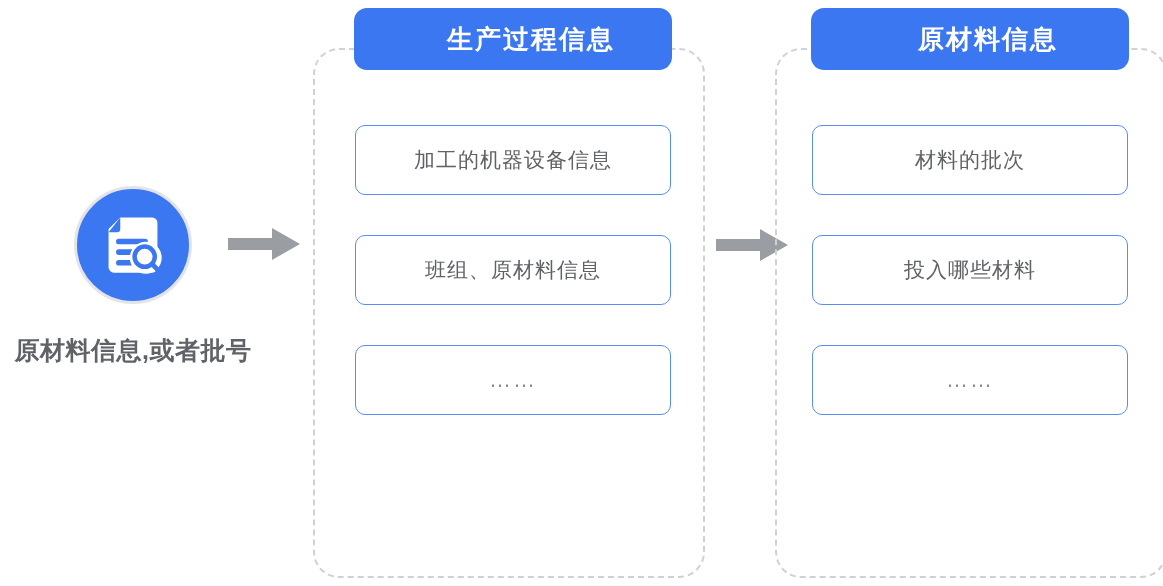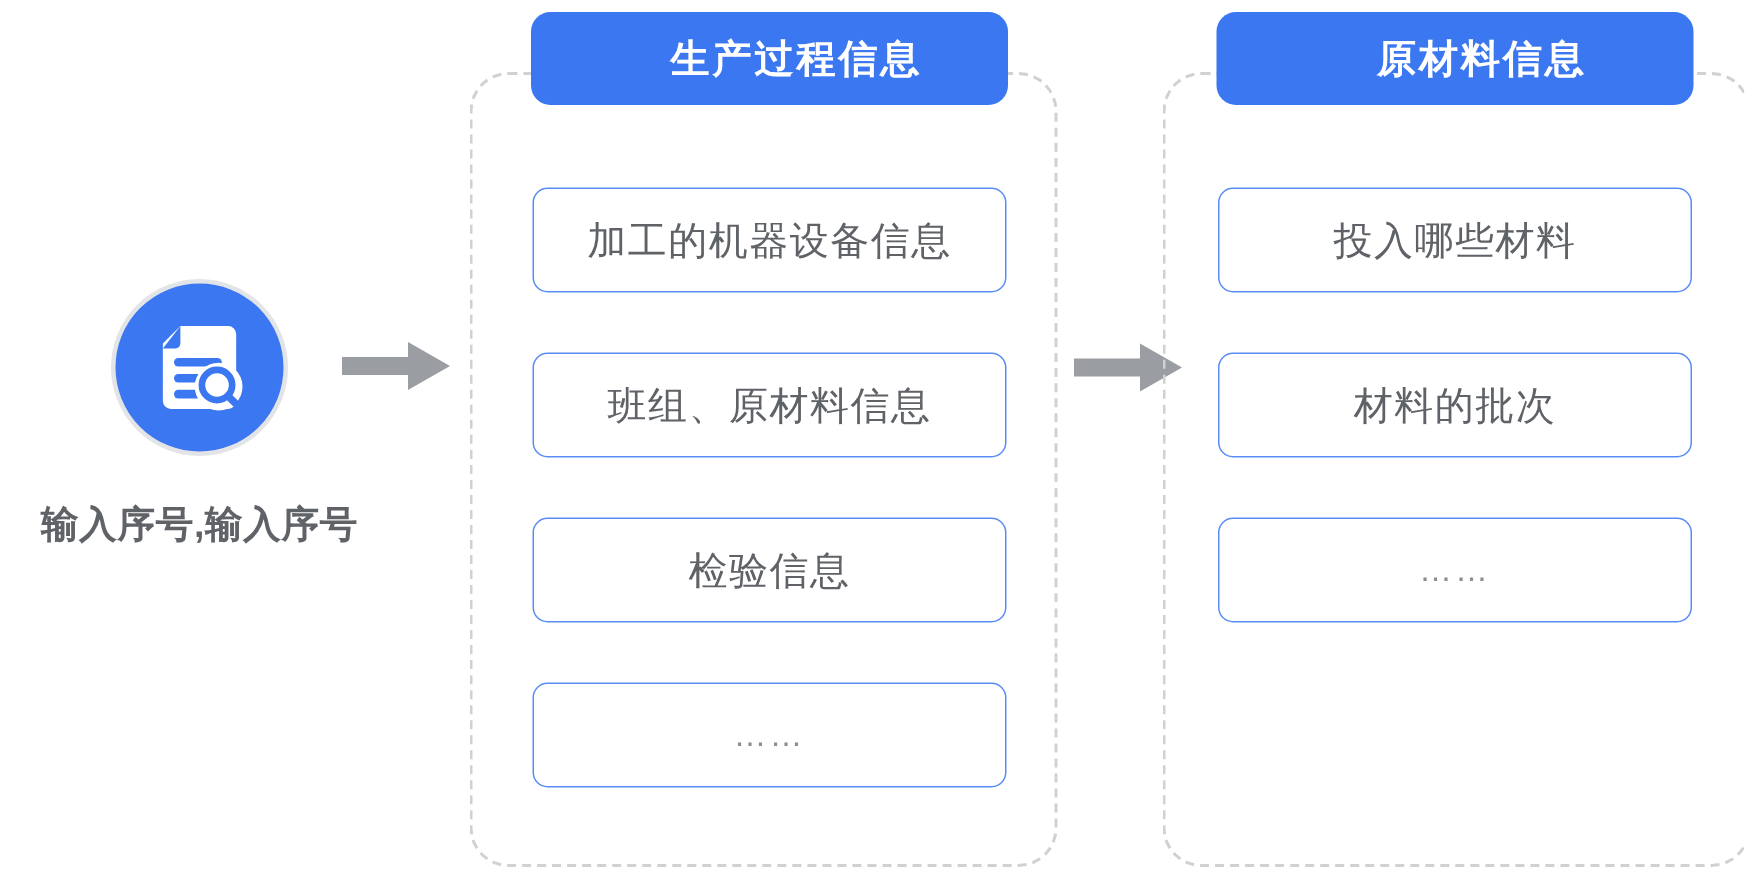--- a/index.html
+++ b/index.html
@@ -116,21 +116,21 @@
   .item {
     height: 70px;
     box-sizing: border-box;
     border: 1.6px solid #5a8df4;
     border-radius: 10px;
     background: #ffffff;
     display: flex;
     align-items: center;
     justify-content: center;
     color: #5f6266;
-    font-size: 26px;
+    font-size: 21px;
     letter-spacing: 1px;
     white-space: nowrap;
   }
   .item.ellipsis {
     color: #8b8e92;
     font-size: 22px;
     letter-spacing: 2px;
   }
 </style>
 </head>
@@ -151,21 +151,21 @@
           <rect x="16" y="36" width="30" height="5.4" rx="2.7" fill="#3b77f0"></rect>
           <rect x="16" y="46" width="18" height="5.4" rx="2.7" fill="#3b77f0"></rect>
 
           <circle cx="44" cy="44" r="15" fill="#ffffff"></circle>
           <circle cx="43" cy="43" r="9.5" fill="none" stroke="#3b77f0" stroke-width="4.2"></circle>
           <line x1="50" y1="50" x2="58" y2="58" stroke="#3b77f0" stroke-width="4.6" stroke-linecap="round"></line>
         </svg>
       </span>
     </div>
     <div class="entry-caption">
-      <div>输入序号,输入序号</div>
+      <div>原材料信息,或者批号</div>
     </div>
   </div>
 
   <div class="arrow" id="arrow-1">
     <svg width="72" height="34" viewBox="0 0 72 34" aria-hidden="true">
       <path fill="#9a9da1" d="M0 11 h44 v-10 l28 16 -28 16 v-10 h-44 z"></path>
     </svg>
   </div>
   <div class="arrow" id="arrow-2">
     <svg width="72" height="34" viewBox="0 0 72 34" aria-hidden="true">
@@ -173,27 +173,26 @@
     </svg>
   </div>
 
   <div class="group" id="group-1"></div>
 
   <div class="group-header" id="header-1">生产过程信息</div>
 
   <div class="item-list" id="items-1">
     <div class="item">加工的机器设备信息</div>
     <div class="item">班组、原材料信息</div>
-    <div class="item">检验信息</div>
     <div class="item ellipsis">……</div>
   </div>
 
   <div class="group" id="group-2"></div>
 
   <div class="group-header" id="header-2">原材料信息</div>
 
   <div class="item-list" id="items-2">
+    <div class="item">材料的批次</div>
     <div class="item">投入哪些材料</div>
-    <div class="item">材料的批次</div>
     <div class="item ellipsis">……</div>
   </div>
 
 </div>
 
 </body></html>

